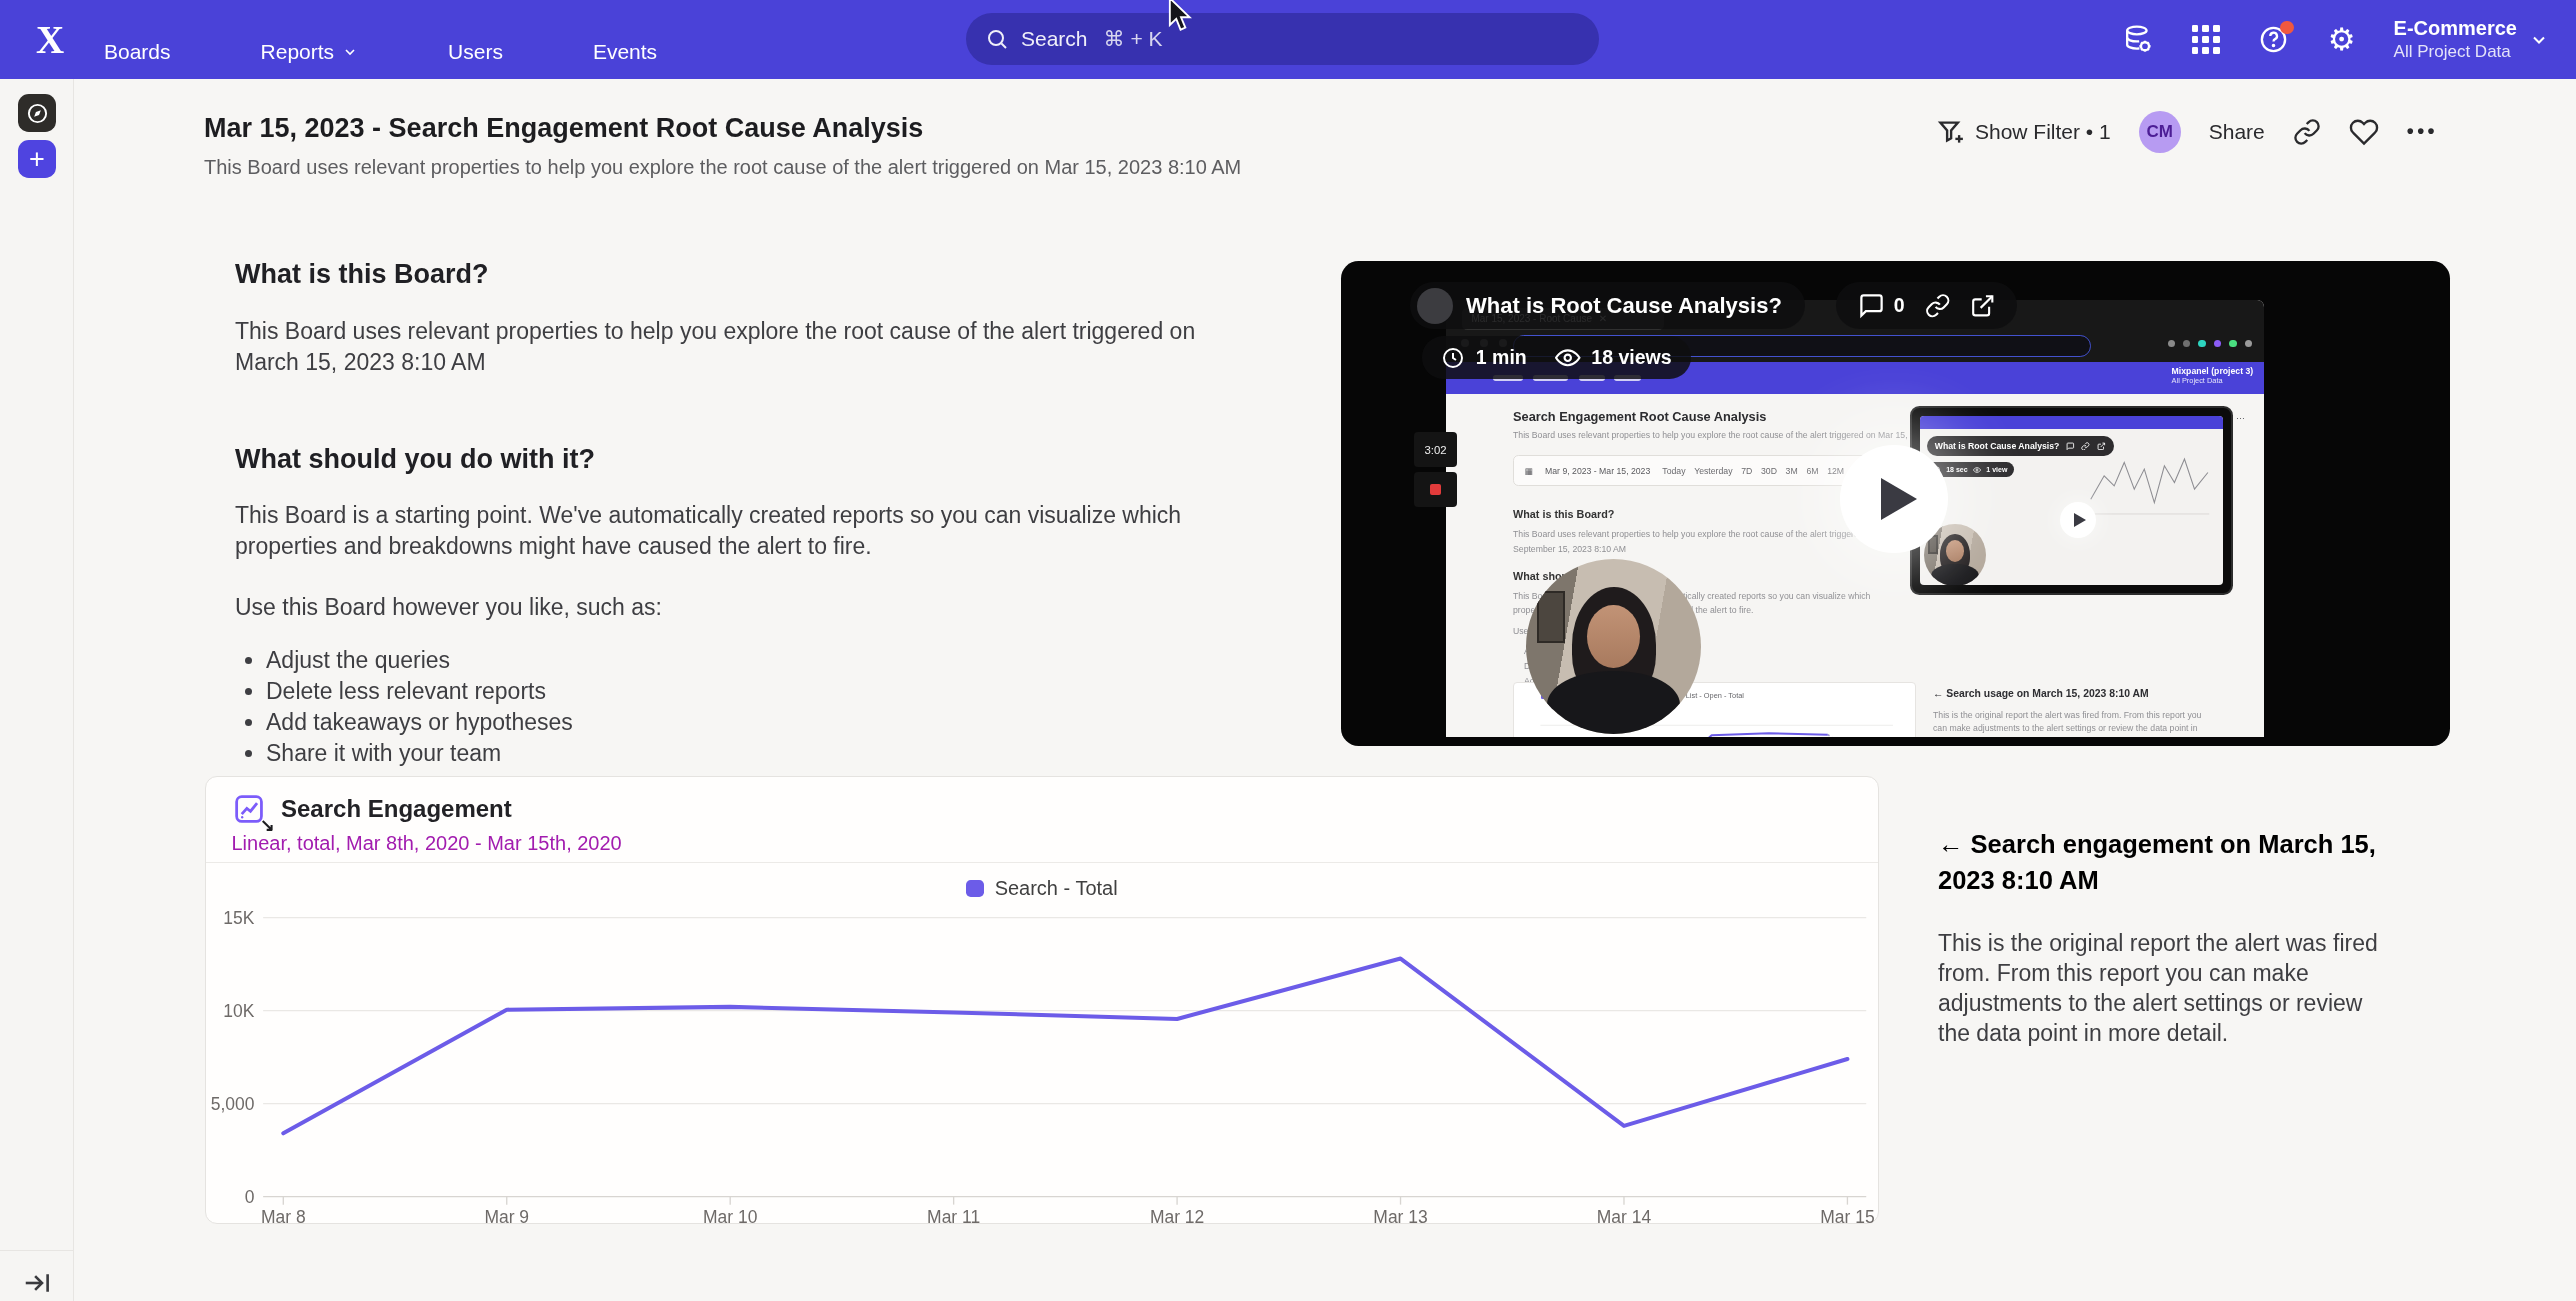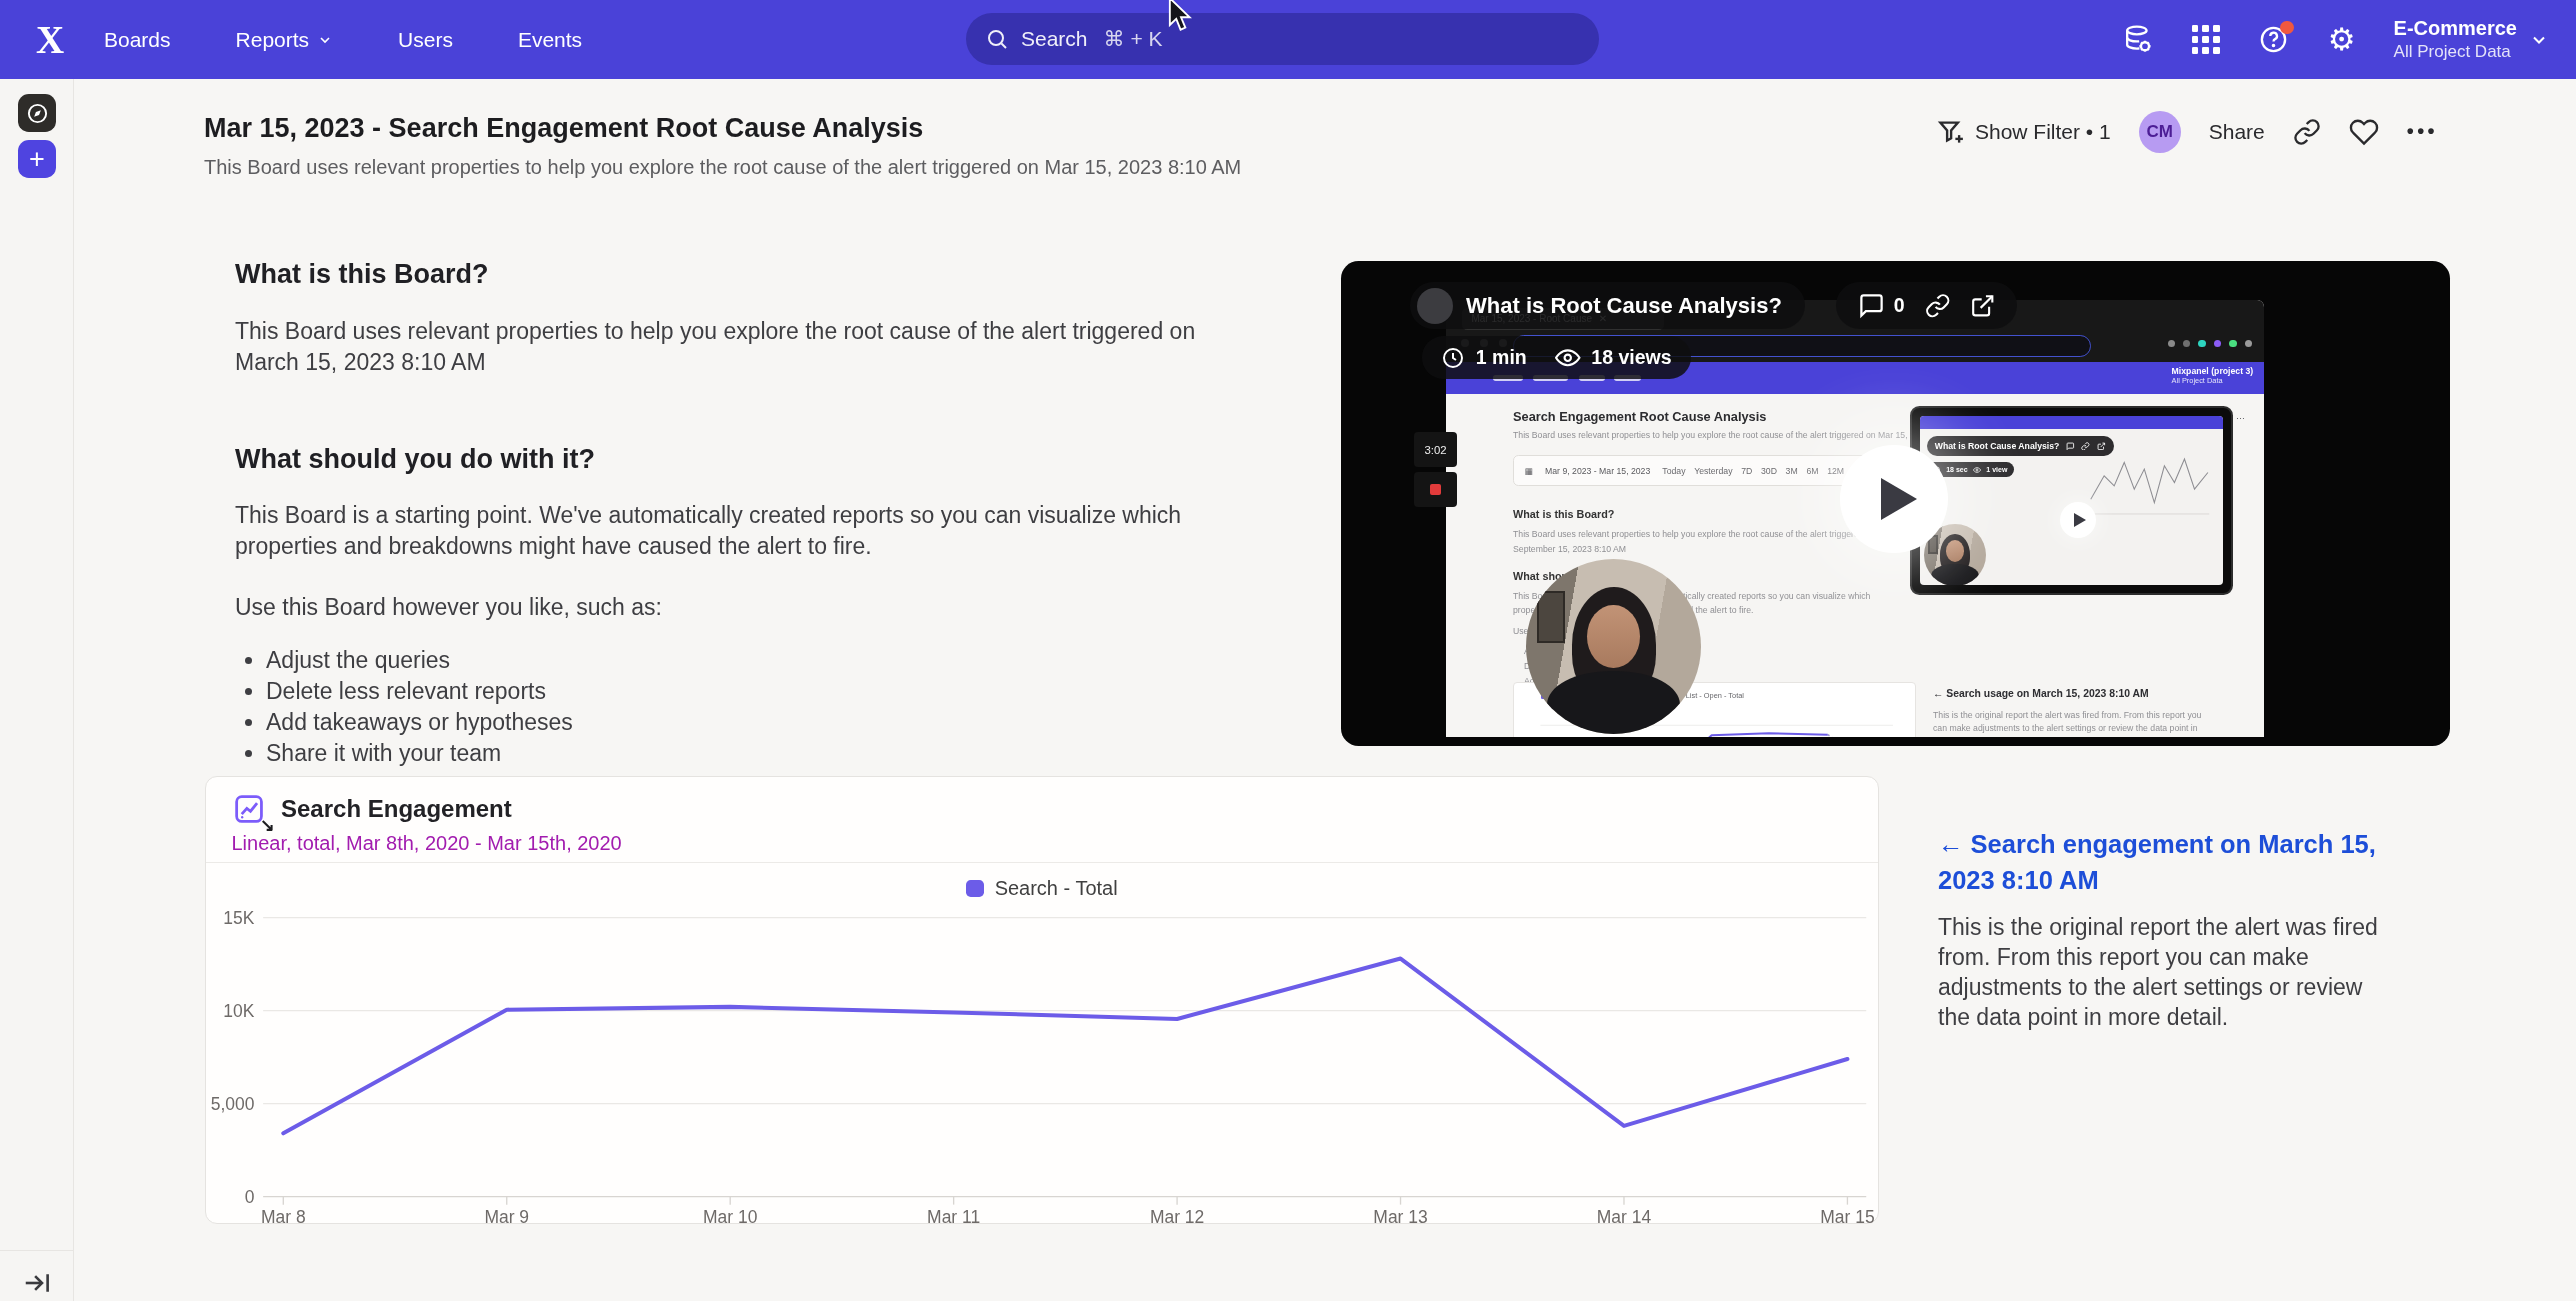--- a/index.html
+++ b/index.html
@@ -4,21 +4,21 @@
 <style>
   * { margin:0; padding:0; box-sizing:border-box; }
   html,body { width:2576px; height:1301px; overflow:hidden; }
   body { font-family:"Liberation Sans", sans-serif; background:#f7f6f4; color:#232326; position:relative; }
   svg { display:block; }
 
   
   .topnav { position:absolute; left:0; top:0; width:2576px; height:79px; background:#4a42d8; z-index:50; }
   .logo { position:absolute; left:23px; top:0; height:79px; width:54px; display:flex; align-items:center; justify-content:center;
           color:#fff; font-family:"Liberation Serif", serif; font-weight:700; font-size:39px; }
-  .navitems { position:absolute; left:104px; top:0; height:79px; display:flex; gap:65px; align-items:center; }
+  .navitems { position:absolute; left:104px; top:12px; height:79px; display:flex; gap:90px; align-items:center; }
   .navitem { color:#fff; font-size:21px; font-weight:500; display:flex; align-items:center; gap:8px; cursor:pointer; }
   .navitem svg { stroke:#fff; }
   .searchpill { position:absolute; left:966px; top:13.4px; width:633px; height:52px; border-radius:26px;
                 background:rgba(8,6,70,0.28); display:flex; align-items:center; padding:0 19px; gap:12px; }
   .searchpill .stext { color:rgba(255,255,255,0.92); font-size:21px; }
   .searchpill .skey  { color:rgba(255,255,255,0.8); font-size:21px; margin-left:4px; }
   .navright { position:absolute; right:27px; top:0; height:79px; display:flex; align-items:center; gap:36px; }
   .navicon { width:32px; height:32px; display:flex; align-items:center; justify-content:center; position:relative; cursor:pointer; }
   .gearglyph { font-size:31px; color:#fff; line-height:1; }
   .gridicon { display:grid; grid-template-columns:repeat(3,6.7px); gap:4px; }
@@ -130,21 +130,21 @@
   .cardicon { position:absolute; left:27px; top:16px; width:35px; height:35px; }
   .cardicon .arr { position:absolute; right:-6.7px; bottom:-8px; font-size:17.5px; font-weight:700; color:#1d1d20; }
   .cardtitle { position:absolute; left:75px; top:17.5px; font-size:24px; font-weight:700; color:#222226; }
   .cardsub { position:absolute; left:25.5px; top:55px; font-size:20px; color:#a21caf; }
   .legendrow { height:32px; display:flex; align-items:center; justify-content:center; gap:10.8px; margin-top:9.4px; }
   .legendrow i { width:17.5px; height:17.5px; border-radius:4.7px; background:#6c5ce8; }
   .legendrow span { font-size:20px; color:#404040; }
 
   
   .note { position:absolute; left:1938px; top:826px; width:444px; }
-  .note h3 { font-size:25.5px; line-height:36px; font-weight:700; color:#1d4ed8; margin-bottom:14px; }
+  .note h3 { font-size:25.5px; line-height:36px; font-weight:700; color:#000000; margin-bottom:30px; }
   .note p { font-size:23px; line-height:30px; color:#3e3e42; }
 </style>
 </head>
 <body>
 
 <header class="topnav">
   <div class="logo">X</div>
   <nav class="navitems">
     <div class="navitem">
         <span>Boards</span>

